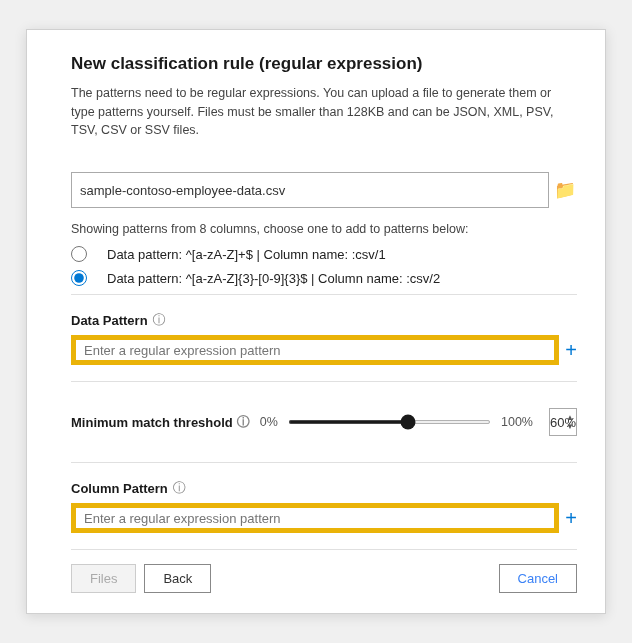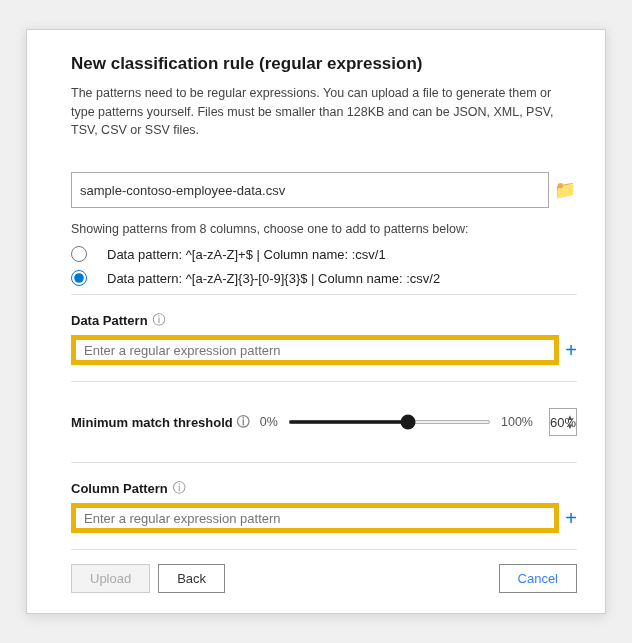--- a/index.html
+++ b/index.html
@@ -295,18 +295,18 @@
       <input class="pattern-input" type="text" placeholder="Enter a regular expression pattern" style="">
       <span class="plus-icon">+</span>
     </div>
   </div>
 
   <hr class="footer-divider">
 
   
   <div class="footer-buttons">
     <div class="footer-left">
-      <button class="btn-create" disabled="">Upload</button>
+      <button class="btn-create" disabled="">Files</button>
       <button class="btn-back">Back</button>
     </div>
     <button class="btn-cancel">Cancel</button>
   </div>
 </div>
 
 </body></html>

